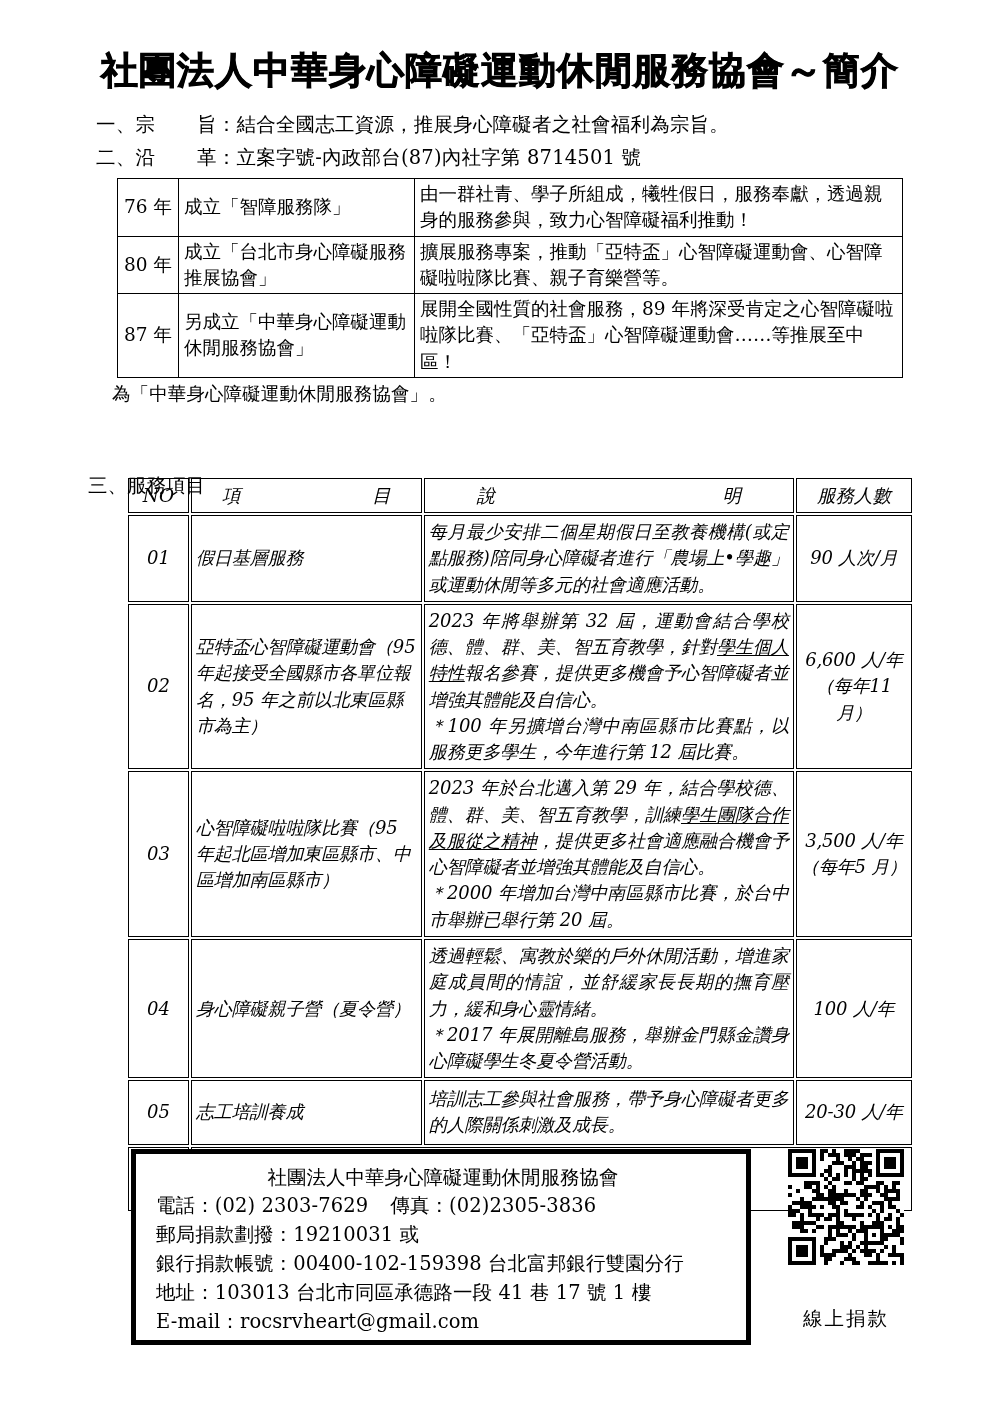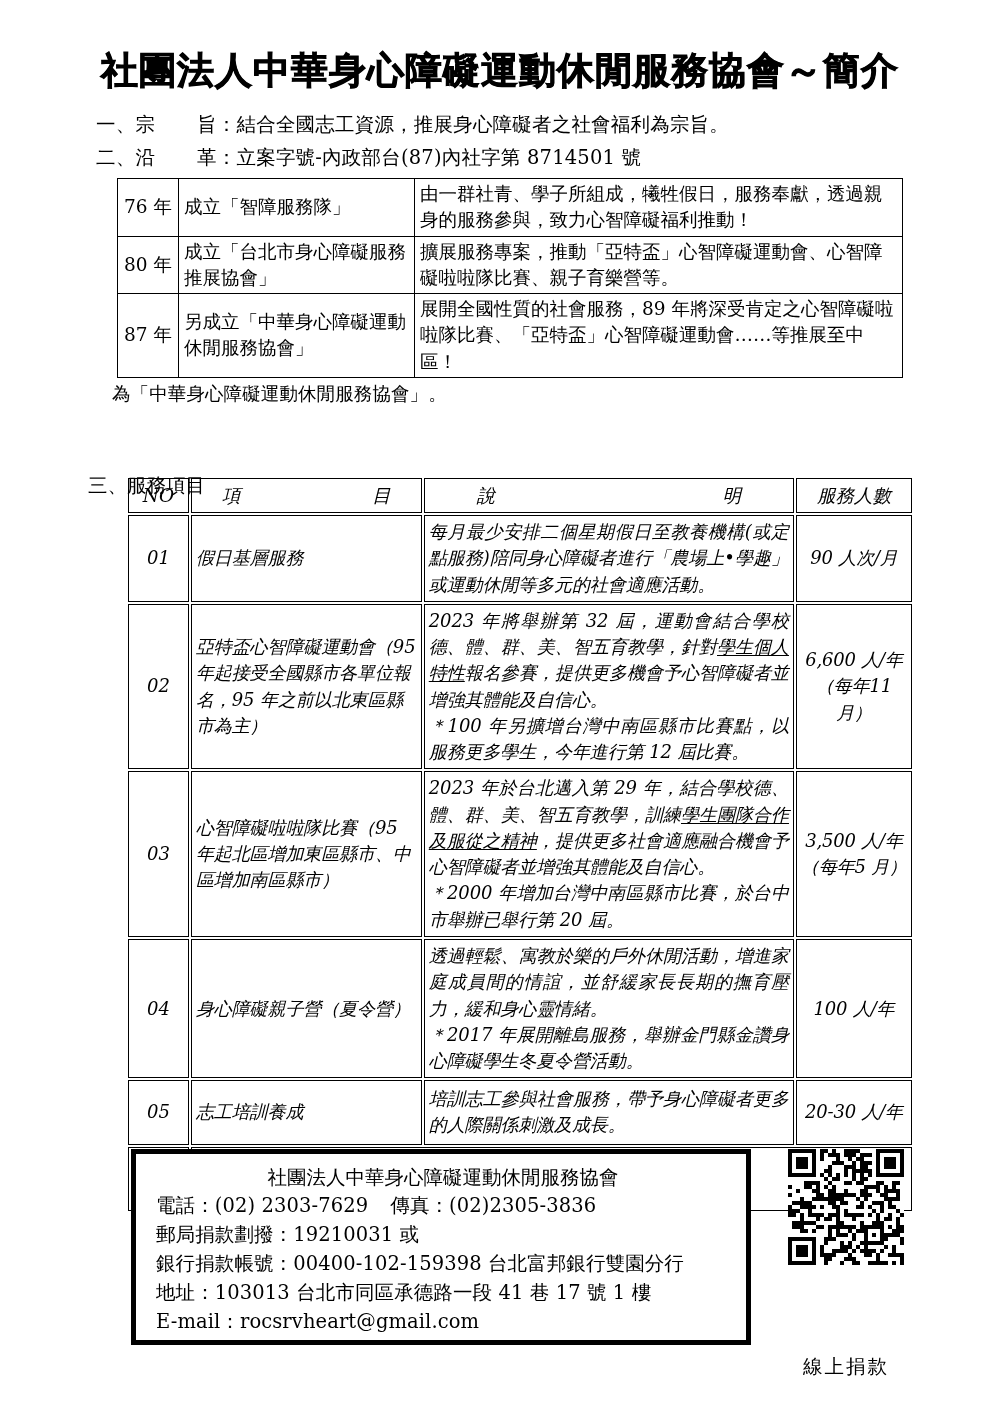--- a/index.html
+++ b/index.html
@@ -199,21 +199,21 @@
     width: 126px;
     text-align: center;
   }
   #qr-code {
     width: 116px;
     height: 116px;
     display: block;
     margin: 0 auto;
   }
   #qr-caption {
-    margin-top: 88px;
+    margin-top: 40px;
     font-size: 19.5px;
     white-space: nowrap;
     letter-spacing: 2px;
   }
 </style>
 </head>
 <body>
 
 <div class="page">
 

